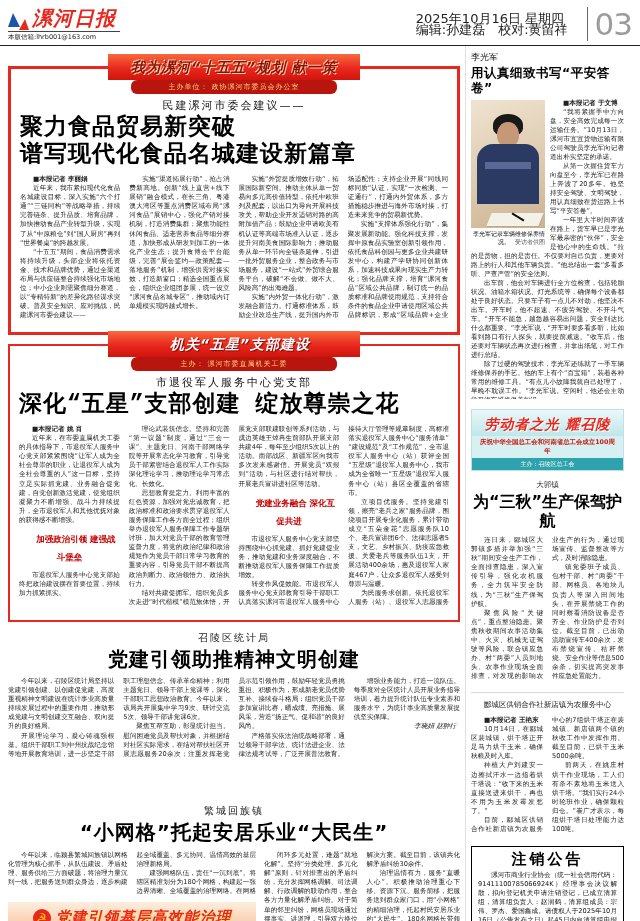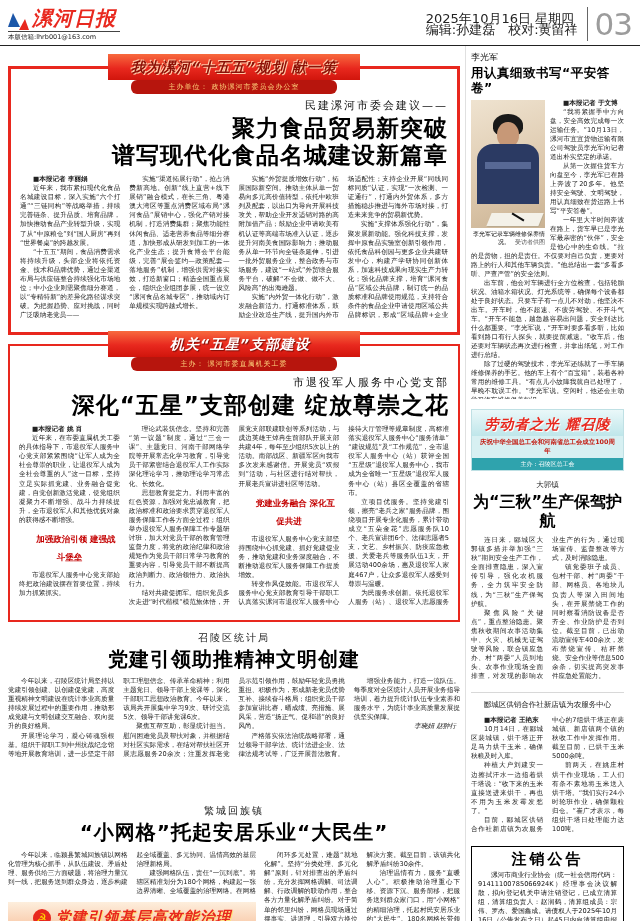--- a/index.html
+++ b/index.html
@@ -19,34 +19,34 @@
   .header{display:flex;align-items:flex-start;padding:7px 8px 0;height:46px;border-bottom:1.5px solid #222;}
   .logo-block{width:158px;}
   .logo-row{display:flex;align-items:flex-end;gap:3px;}
   .sail{width:0;height:0;border-left:5px solid transparent;border-right:7px solid transparent;border-bottom:14px solid #1c56a8;position:relative;top:-2px;}
   .sail2{width:0;height:0;border-left:6px solid transparent;border-right:4px solid transparent;border-bottom:11px solid var(--brand-red);margin-left:-4px;top:1px;position:relative;}
   .paper-name{color:var(--brand-red);font-size:20px;font-weight:900;font-style:italic;font-family:"DejaVu Serif","Liberation Serif",serif;letter-spacing:1px;line-height:22px;}
   .mailbox{font-size:6.5px;color:#222;border-top:1px solid #444;margin-top:2px;padding-top:1px;width:112px;}
   .section-title{flex:1;color:var(--section-green);font-size:19px;font-weight:900;letter-spacing:7px;line-height:34px;margin-top:40px;}
   .meta-block{display:flex;align-items:center;}
   .meta{text-align:left;font-size:13px;line-height:11px;color:#222;white-space:nowrap;}
-  .pagenum{font-size:31px;color:#9c9c9c;font-weight:400;letter-spacing:-1px;border-left:1.5px solid #666;padding:0 0 0 7px;margin-left:9px;line-height:34px;}
+  .pagenum{font-size:31px;color:#9c9c9c;font-weight:400;letter-spacing:-1px;border-left:1.5px solid #666;padding:0 0 0 7px;margin-left:19px;line-height:34px;}
   
   .main{display:flex;padding:0 8px;gap:5px;}
   .col-left{width:452px;}
   .col-right{width:159px;padding-left:5px;border-left:1px solid #e0e0e0;}
   
   .red-box{border:3px solid var(--brand-red);margin-top:20px;padding:0 9px 7px;position:relative;}
   .red-box.thin{border-width:2px;margin-top:9px;}
   .banner-red{width:252px;margin:-15px auto 3px;text-align:center;}
   .banner-red-main{background:linear-gradient(180deg,#f86a3e 0%,#e8281e 55%,#d1150c 100%);padding:5px 4px 3px;font-size:14px;font-weight:900;font-style:italic;color:#8d1006;text-shadow:1px 1px 0 #ffc9a8,-1px -1px 0 #ffc9a8;letter-spacing:1px;}
   .banner-red-main.light{color:#fff;text-shadow:1px 1px 1px #7e0c05;padding-left:16px;}
   .banner-red-sub{background:var(--deep-red);color:var(--gold);font-size:7px;padding:2px 0;width:82%;margin:0 auto;letter-spacing:1px;border-radius:6px;}
-  .kicker{font-size:11px;text-align:right;letter-spacing:2px;margin:4px 0 2px;color:#111;}
-  .headline-xl{font-size:23px;font-weight:900;text-align:right;line-height:27px;letter-spacing:1px;color:#000;}
+  .kicker{font-size:11px;text-align:center;letter-spacing:2px;margin:4px 0 2px;color:#111;}
+  .headline-xl{font-size:23px;font-weight:900;text-align:left;line-height:27px;letter-spacing:1px;color:#000;font-family:Liberation Mono, monospace;}
   .headline-lg{font-size:20px;font-weight:900;text-align:center;line-height:24px;letter-spacing:1px;color:#000;}
   
   .bcols{column-gap:9px;font-size:6.6px;line-height:9.1px;text-align:justify;overflow:hidden;margin-top:6px;color:#222;}
   .cols4{column-count:4;}
   .cols2{column-count:2;}
   .bcols p{text-indent:13px;}
   .h150{height:150px;} .h186{height:188px;} .h118{height:118px;}
   .h46{height:46px;margin-top:3px;} .h100{height:104px;margin-top:3px;}
   .h152{height:152px;} .h120{height:120px;}
   .byline-p{text-indent:0;font-weight:700;}
@@ -125,21 +125,21 @@
         <div class="banner-red">
           <div class="banner-red-main">我为漯河“十五五”规划 献一策</div>
           <div class="banner-red-sub">主办单位： 政协漯河市委员会办公室</div>
         </div>
         <div class="kicker">民建漯河市委会建议——</div>
         <div class="headline-xl">聚力食品贸易新突破</div>
         <div class="headline-xl">谱写现代化食品名城建设新篇章</div>
         <div class="bcols cols4 h150">
           <p class="byline-p">■本报记者 李丽娟</p>
           <p>近年来，我市紧扣现代化食品名城建设目标，深入实施“六个打通”“三链同构”等战略举措，持续完善链条、提升品质、培育品牌，加快推动食品产业转型升级，实现了从“中原粮仓”到“国人厨房”再到“世界餐桌”的跨越发展。</p>
-          <p>“十五五”期间，食品消费需求将持续升级，头部企业将依托资金、技术和品牌优势，通过全渠道布局与供应链整合持续强化市场地位；中小企业则需聚焦细分赛道，以“专精特新”的差异化路径谋求突破。为把握趋势、应对挑战，同时广泛吸纳老党员——</p>
+          <p>“十五五”期间，食品消费需求将持续升级，头部企业将依托资金、技术和品牌优势，通过全渠道布局与供应链整合持续强化市场地位；中小企业则需聚焦细分赛道，以“专精特新”的差异化路径谋求突破。普及安全知识、应对挑战，民建漯河市委会建议——</p>
           <p>实施“渠道拓展行动”，抢占消费新高地。创新“线上直营+线下展销”融合模式，在长三角、粤港澳大湾区等重点消费区域布局“漯河食品”展销中心，强化产销对接机制，打造消费集群；聚焦功能性休闲食品、适老营养食品等细分赛道，加快形成从研发到加工的一体化产业生态；提升食博会平台能级，完善“展会签约—政策配套—落地服务”机制，增强供需对接实效，打造新窗口；精选全国重点展会，组织企业组团参展，统一设立“漯河食品名城专区”，推动域内订单规模实现跨越式增长。</p>
           <p>实施“外贸提质增效行动”，拓展国际新空间。推动主体从单一贸易向多元高价值转型，依托中欧班列及配套，以出口为导向开展科技攻关，帮助企业开发适销对路的高附加值产品；鼓励企业申请欧美有机认证等高端市场准入认证，逐步提升河南美食国际影响力；推动服务从单一环节向全链条延伸，引进一批外贸服务企业，整合政务与市场服务，建设“一站式”外贸综合服务平台，破解“不会做、做不大、风险高”的出海难题。</p>
           <p>实施“内外贸一体化行动”，激发融合新活力。打通标准体系，鼓励企业改造生产线，提升国内外市场适配性；支持企业开展“同线同标同质”认证，实现“一次检测、一证通行”，打通内外贸体系，多方措施稳步推进与海外市场对接，打造未来竞争的贸易新优势。</p>
           <p>实施“支撑体系强化行动”，集聚发展新动能。强化科技支撑，发挥中原食品实验室创新引领作用，依托食品科创园与更多企业共建研发中心，构建产学研协同创新体系，加速科技成果向现实生产力转化；强化品牌支撑，培育“漯河食品”区域公共品牌，制订统一的品质标准和品牌使用规范，支持符合条件的食品企业申请使用区域公共品牌标识，形成“区域品牌+企业品牌”的双重赋能效应，提升“漯河制造”整体形象；强化人才支撑，实施食品产业人才引育计划，推动漯河食品工程职业大学与企业联合培养技能人才。</p>
         </div>
       </div>
 
       <div class="red-box thin">
         <div class="banner-red">
           <div class="banner-red-main light">机关“五星”支部建设</div>

